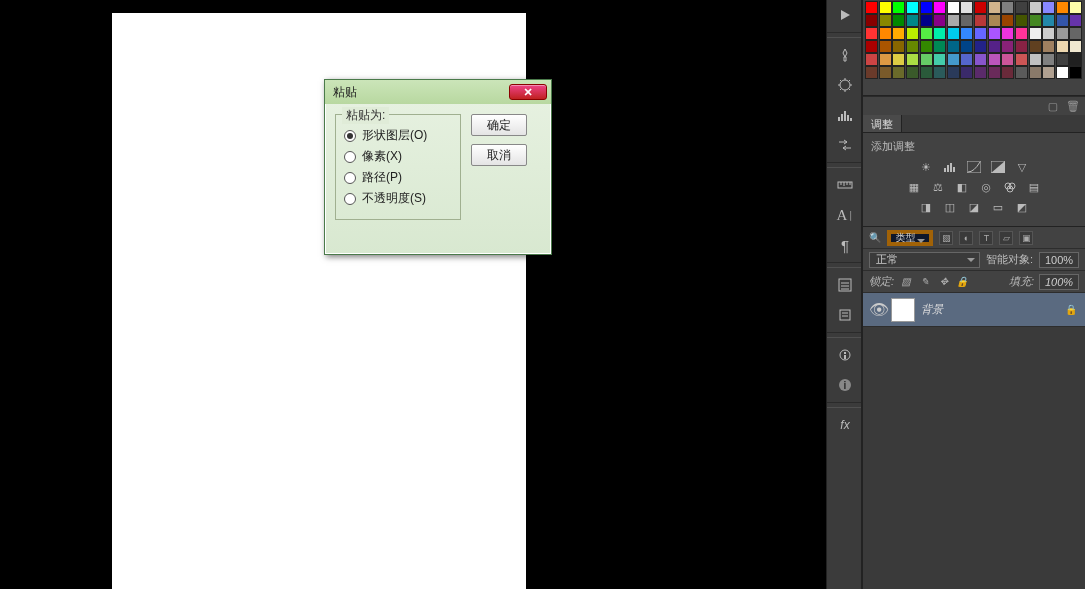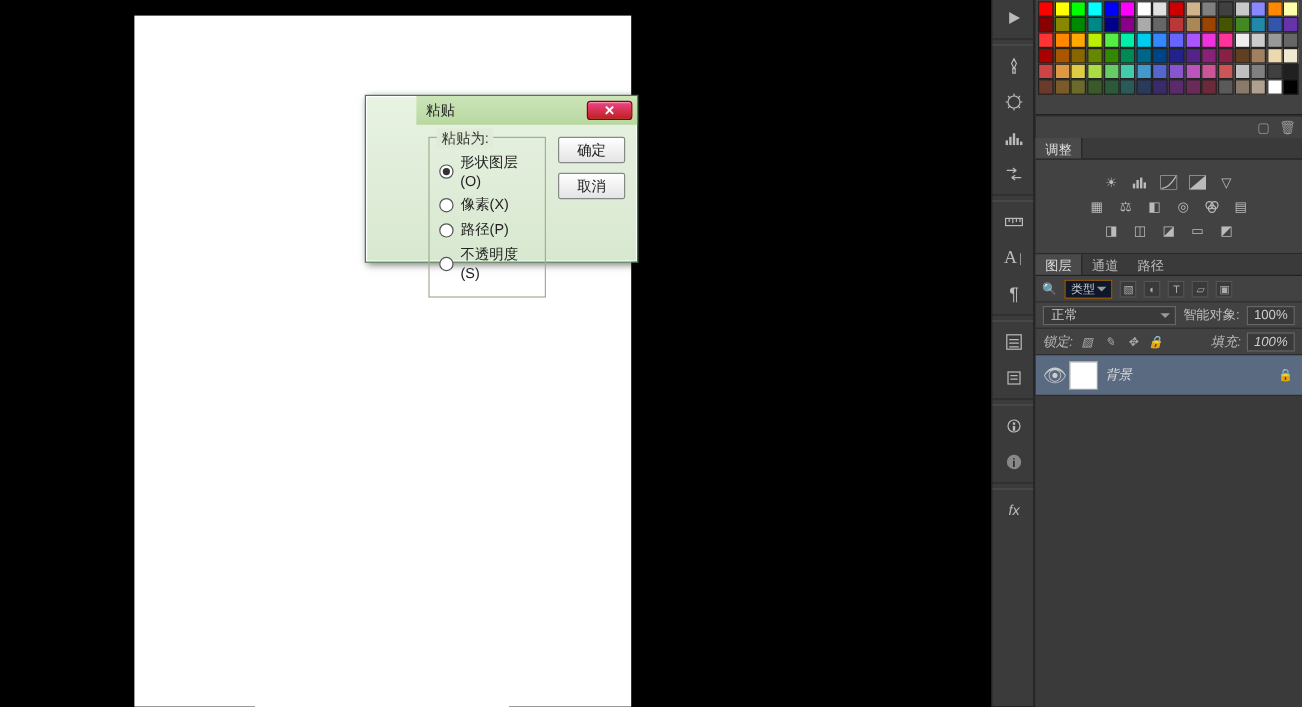--- a/index.html
+++ b/index.html
@@ -2,23 +2,23 @@
 <html><head>
 <meta charset="utf-8">
 <style>
 * { margin: 0; padding: 0; box-sizing: border-box; font-family: "Microsoft YaHei", Arial, sans-serif; }
 body { background: #000; width: 1085px; height: 589px; overflow: hidden; position: relative; }
 
 .canvas-view { position: absolute; left: 0; top: 0; width: 826px; height: 589px; background: #000; }
 .canvas-doc { position: absolute; left: 112px; top: 13px; width: 414px; height: 576px; background: #fff; }
 
 
-.dialog { position: absolute; left: 304px; top: 79px; width: 228px; height: 140px;
+.dialog { position: absolute; left: 324px; top: 79px; width: 228px; height: 176px;
   border: 1px solid #4a7a4a; background: linear-gradient(#e8f2e2,#d8e8d0);
-  box-shadow: 2px 2px 6px rgba(0,0,0,0.5), inset 0 0 0 1px #fff; padding-left: 42px; }
+  box-shadow: 2px 2px 6px rgba(0,0,0,0.5), inset 0 0 0 1px #fff; }
 .dialog-titlebar { height: 24px; background: linear-gradient(#cbe5b9,#b8d8a0);
   display: flex; align-items: center; padding: 0 4px 0 8px; font-size: 12px; color: #222; }
 .dialog-title { flex: 1; }
 .close-btn { width: 38px; height: 16px; background: linear-gradient(#e48,#c02020);
   border: 1px solid #8a0000; border-radius: 3px; color: #fff; font-size: 11px;
   display: flex; align-items: center; justify-content: center; cursor: pointer;
   box-shadow: inset 0 1px rgba(255,255,255,0.4); font-weight: bold; }
 .dialog-body { padding: 10px; display: flex; gap: 10px; }
 .group-box { border: 1px solid #a0b090; padding: 8px 8px 8px 8px; width: 126px; position: relative; }
 .group-title { position: absolute; top: -8px; left: 6px; background: #e0ecd8; padding: 0 4px; font-size: 12px; color: #333; }
@@ -52,21 +52,21 @@
 .panel-tabs { display: flex; height: 18px; background: #3a3a3a; border-bottom: 1px solid #222; }
 .ptab { padding: 2px 8px; font-size: 11px; color: #bbb; cursor: pointer; }
 .ptab.active { background: #4a4a4a; color: #ddd; border-right: 1px solid #222; }
 .adj-body { padding: 6px 8px 6px 8px; font-size: 11px; color: #bbb; }
 .adj-icons { display: flex; gap: 8px; justify-content: center; margin: 6px 0; }
 .adj-ic { width: 16px; height: 14px; color: #bbb; display: flex; align-items: center; justify-content: center; cursor: pointer; }
 
 .layers-panel { flex: 1; display: flex; flex-direction: column; background: #424242; }
 .layers-tabs { display: flex; height: 18px; background: #3a3a3a; border-bottom: 1px solid #222; }
 .filter-row { display: flex; align-items: center; gap: 6px; height: 22px; padding: 0 6px; border-bottom: 1px solid #2d2d2d; }
-.filter-dd { height: 16px; border: 1px solid #a16207; background: #0f172a; color: #ccc; font-size: 10px;
+.filter-dd { height: 16px; border: 4px solid #a16207; background: #0f172a; color: #ccc; font-size: 10px;
   display: flex; align-items: center; padding: 0 14px 0 4px; position: relative; cursor: pointer; text-align: center; }
 .filter-dd::after { content: ""; position: absolute; right: 4px; top: 5px; border: 4px solid transparent; border-top-color: #999; }
 .filter-ic { width: 14px; height: 14px; border: 1px solid #555; background: #3a3a3a; display: flex;
   align-items: center; justify-content: center; color: #aaa; font-size: 9px; cursor: pointer; }
 .opt-row { display: flex; align-items: center; gap: 6px; height: 22px; padding: 0 6px; font-size: 11px; color: #bbb; border-bottom: 1px solid #2d2d2d; }
 .opt-dd { height: 16px; border: 1px solid #666; background: #3a3a3a; color: #ccc; font-size: 11px;
   display: flex; align-items: center; padding: 0 14px 0 6px; position: relative; flex: 1; cursor: pointer; }
 .opt-dd::after { content: ""; position: absolute; right: 4px; top: 5px; border: 4px solid transparent; border-top-color: #999; }
 .val-box { width: 40px; height: 16px; border: 1px solid #666; background: #3a3a3a; color: #ccc; font-size: 11px;
   display: flex; align-items: center; justify-content: center; }
@@ -319,20 +319,21 @@
   <div class="sw-footer">
     <div class="pf-icon">▢</div>
     <div class="pf-icon">🗑</div>
   </div>
 
   <div class="adj-panel">
     <div class="panel-tabs">
       <div class="ptab active">调整</div>
     </div>
     <div class="adj-body">
+      <div>添加调整</div>
       <div class="adj-icons">
         <div class="adj-ic">☀</div>
         <div class="adj-ic">
             <svg width="14" height="12">
               <rect x="1" y="7" width="2" height="4" fill="#bbb"></rect>
               <rect x="4" y="4" width="2" height="7" fill="#bbb"></rect>
               <rect x="7" y="2" width="2" height="9" fill="#bbb"></rect>
               <rect x="10" y="6" width="2" height="5" fill="#bbb"></rect>
             </svg>
           </div>
@@ -368,25 +369,20 @@
         <div class="adj-ic">◨</div>
         <div class="adj-ic">◫</div>
         <div class="adj-ic">◪</div>
         <div class="adj-ic">▭</div>
         <div class="adj-ic">◩</div>
       </div>
     </div>
   </div>
 
   <div class="layers-panel">
-    <div class="layers-tabs">
-      <div class="ptab active">图层</div>
-      <div class="ptab">通道</div>
-      <div class="ptab">路径</div>
-    </div>
     <div class="filter-row">
       <span style="font-size:10px;color:#999">🔍</span>
       <div class="filter-dd">类型</div>
       <div class="filter-ic">▧</div>
       <div class="filter-ic">◐</div>
       <div class="filter-ic">T</div>
       <div class="filter-ic">▱</div>
       <div class="filter-ic">▣</div>
     </div>
     <div class="opt-row">

